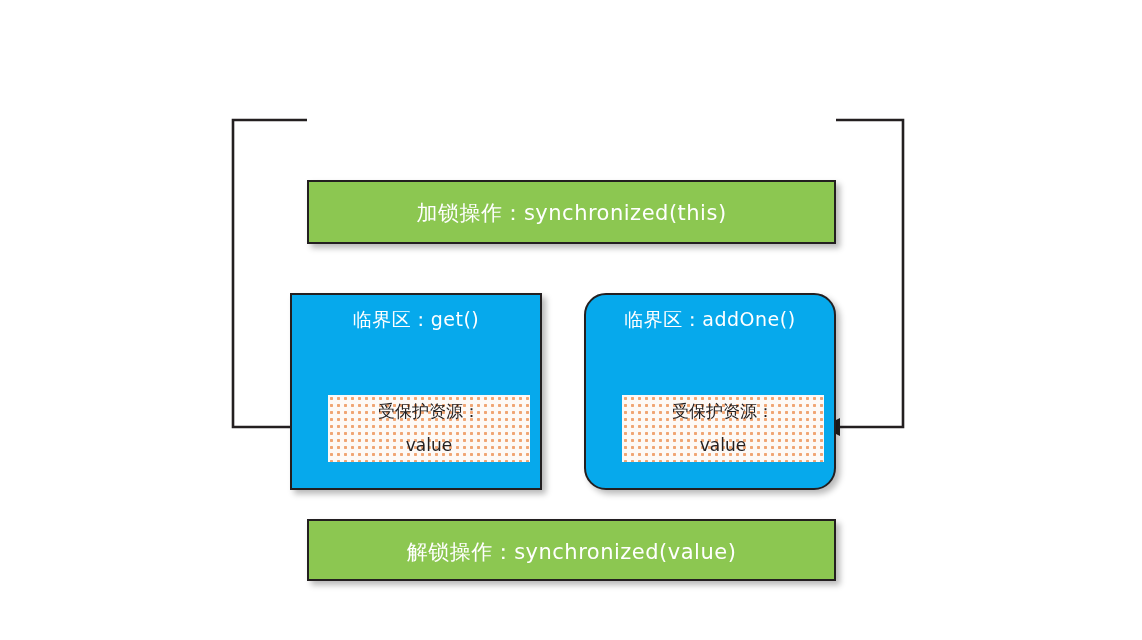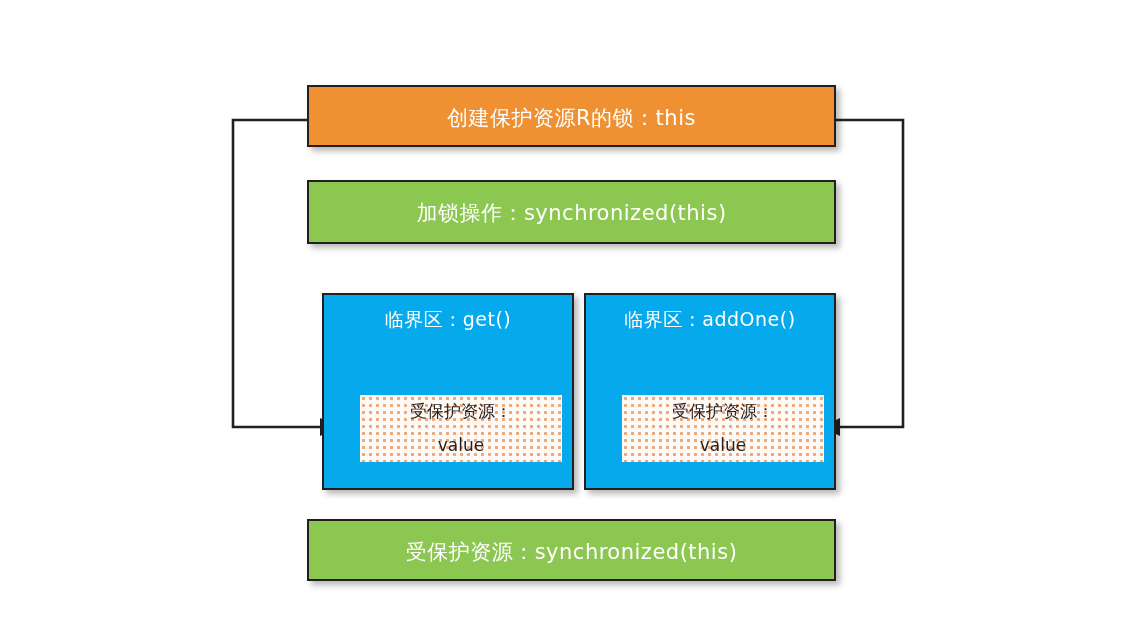--- a/index.html
+++ b/index.html
@@ -78,22 +78,22 @@
     font-size: 21px;
   }
 
   
   .blue-box {
     background: #06a9ec;
     top: 293px;
     height: 197px;
     width: 252px;
   }
-  #critical-get-box { left: 322px; padding-left: 48px; }
-  #critical-addone-box { left: 584px; }
+  #critical-get-box { left: 290px; padding-left: 48px; }
+  #critical-addone-box { left: 584px; border-radius: 22px; }
   .blue-box .box-label {
     top: 12px;
     font-size: 19px;
   }
 
   
   .resource-box {
     position: absolute;
     box-sizing: border-box;
     width: 202px;
@@ -133,23 +133,20 @@
       <marker id="arrow-left" viewBox="0 0 10 10" refX="9" refY="5" markerWidth="7" markerHeight="7" orient="auto-start-reverse">
         <path d="M 0 0 L 10 5 L 0 10 z" fill="#231f20"></path>
       </marker>
     </defs>
 
     <path d="M 307 120 L 233 120 L 233 427 L 336 427" fill="none" stroke="#231f20" stroke-width="2.6" marker-end="url(#arrow-right)"></path>
 
     <path d="M 836 120 L 903 120 L 903 427 L 824 427" fill="none" stroke="#231f20" stroke-width="2.6" marker-end="url(#arrow-left)"></path>
   </svg>
 
-  <div class="box" id="lock-create-box">
-    <div class="box-label">创建保护资源R的锁：this</div>
-  </div>
 
   <div class="box green-bar" id="lock-acquire-box">
     <div class="box-label">加锁操作：synchronized(this)</div>
   </div>
 
   <div class="box blue-box" id="critical-get-box">
     <div class="box-label">临界区：get()</div>
     <div class="resource-box">
       <div class="resource-line cn">受保护资源：</div>
       <div class="resource-line val">value</div>
@@ -158,16 +155,16 @@
 
   <div class="box blue-box" id="critical-addone-box">
     <div class="box-label">临界区：addOne()</div>
     <div class="resource-box">
       <div class="resource-line cn">受保护资源：</div>
       <div class="resource-line val">value</div>
     </div>
   </div>
 
   <div class="box green-bar" id="lock-release-box">
-    <div class="box-label">受保护资源：synchronized(this)</div>
+    <div class="box-label">解锁操作：synchronized(value)</div>
   </div>
 
 </div>
 
 </body></html>

